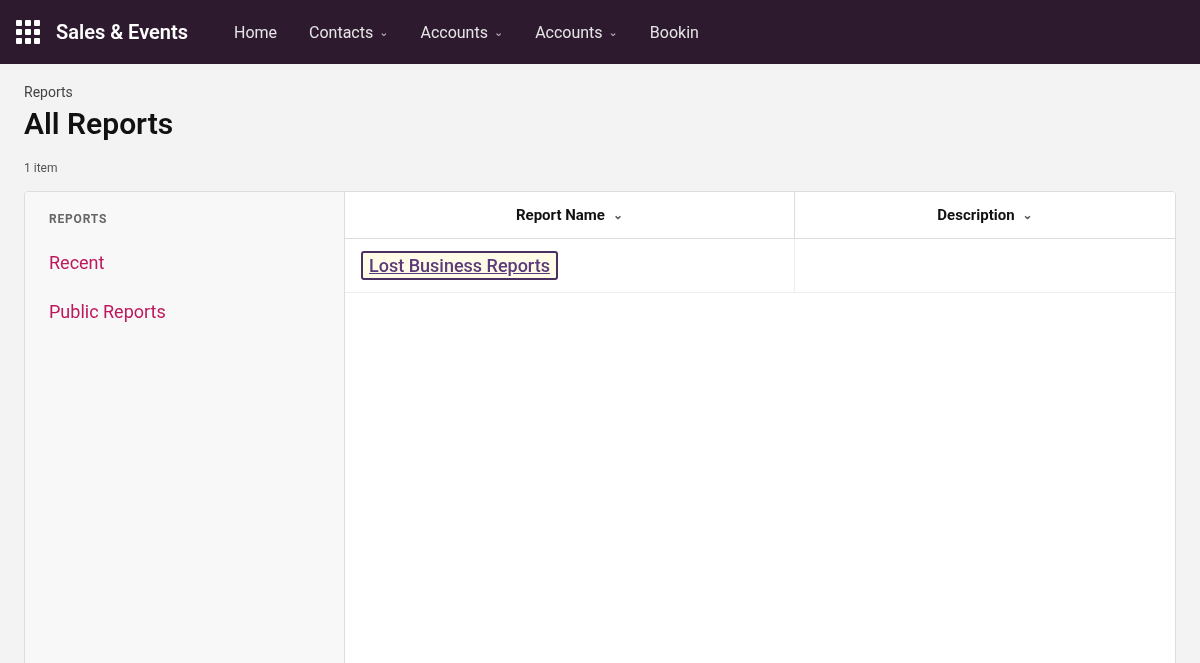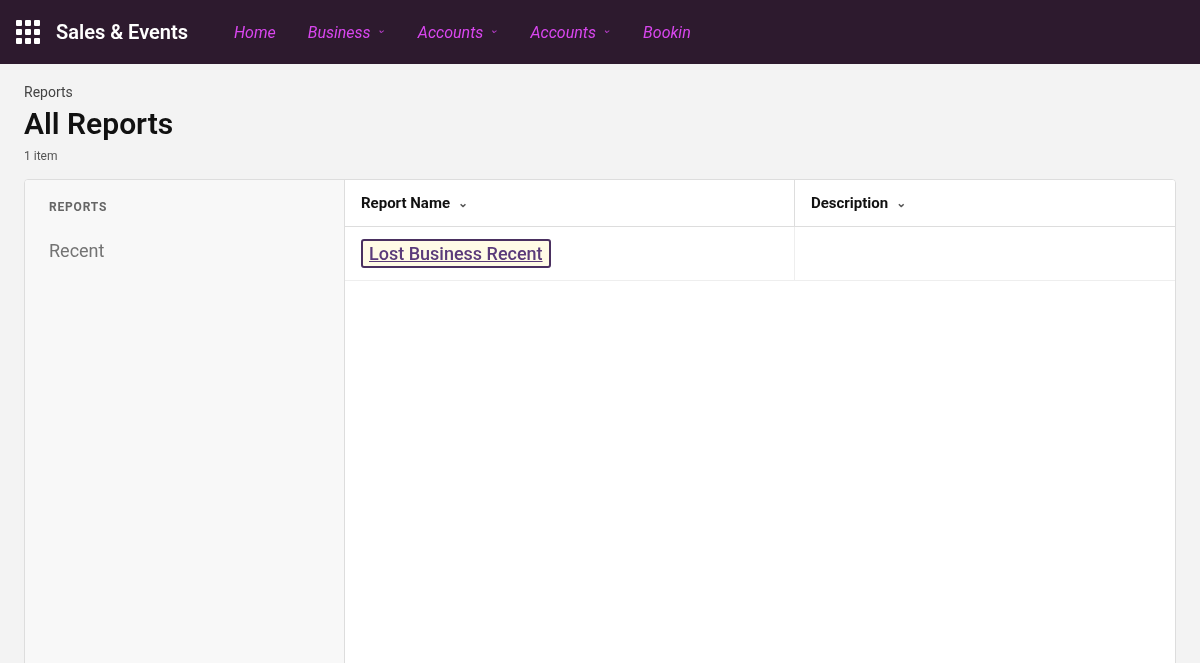--- a/index.html
+++ b/index.html
@@ -54,28 +54,28 @@
 
     .nav-items {
       display: flex;
       align-items: center;
       gap: 4px;
       flex: 1;
     }
 
     .nav-item {
       display: flex;
+      align-items: center;
       gap: 6px;
       padding: 8px 14px;
-      color: #d946ef;
+      color: #e5e5e5;
       font-size: 16px;
       cursor: pointer;
       border-radius: 4px;
       white-space: nowrap;
-      font-style: italic;
     }
 
     .nav-chevron {
       font-size: 11px;
       opacity: 0.8;
     }
 
     
     .main-content {
       background: #f3f3f3;
@@ -85,21 +85,21 @@
     .breadcrumb {
       font-size: 14px;
       color: #444;
       margin-bottom: 6px;
     }
 
     .page-title {
       font-size: 30px;
       font-weight: 600;
       color: #111;
-      margin-bottom: 8px;
+      margin-bottom: 20px;
     }
 
     .item-count {
       font-size: 12px;
       color: #555;
       margin-bottom: 16px;
     }
 
     
     .reports-container {
@@ -124,21 +124,21 @@
       font-size: 12px;
       font-weight: 700;
       color: #666;
       letter-spacing: 0.8px;
       padding: 0 24px 12px 24px;
       text-transform: uppercase;
     }
 
     .sidebar-item {
       font-size: 18px;
-      color: #737373;
+      color: #be185d;
       padding: 14px 24px;
       cursor: pointer;
     }
 
     
     .table-area {
       flex: 1;
       display: flex;
       flex-direction: column;
     }
@@ -152,20 +152,21 @@
     .th-cell {
       display: flex;
       align-items: center;
       gap: 8px;
       padding: 14px 16px;
       font-size: 15px;
       font-weight: 700;
       color: #111;
       cursor: pointer;
       user-select: none;
+      justify-content: center;
     }
 
     .th-cell:first-child {
       width: 450px;
       border-right: 1px solid #ddd;
     }
 
     .th-cell:last-child {
       flex: 1;
     }
@@ -227,21 +228,21 @@
     <span></span>
       <span></span>
       <span></span>
   </div>
   <div class="navbar-brand">Sales &amp; Events</div>
   <div class="nav-items">
     <div class="nav-item">
       <span>Home</span>
     </div>
     <div class="nav-item">
-      <span>Business</span>
+      <span>Contacts</span>
       <span class="nav-chevron">⌄</span>
     </div>
     <div class="nav-item">
       <span>Accounts</span>
       <span class="nav-chevron">⌄</span>
     </div>
     <div class="nav-item">
       <span>Accounts</span>
       <span class="nav-chevron">⌄</span>
     </div>
@@ -254,37 +255,38 @@
 <div class="main-content">
   <div class="breadcrumb">Reports</div>
   <div class="page-title">All Reports</div>
   <div class="item-count">1 item</div>
 
   <div class="reports-container">
 
     <div class="sidebar">
       <div class="sidebar-header">REPORTS</div>
       <div class="sidebar-item">Recent</div>
+      <div class="sidebar-item">Public Reports</div>
     </div>
 
     <div class="table-area">
       <div class="table-header">
         <div class="th-cell">
           <span>Report Name</span>
           <span class="th-chevron">⌄</span>
         </div>
         <div class="th-cell">
           <span>Description</span>
           <span class="th-chevron">⌄</span>
         </div>
       </div>
       <div class="table-body">
         <div class="table-row">
           <div class="td-cell">
-            <span class="report-link">Lost Business Recent</span>
+            <span class="report-link">Lost Business Reports</span>
           </div>
           <div class="td-cell">
             <span></span>
           </div>
         </div>
       </div>
     </div>
 
   </div>
 </div>

